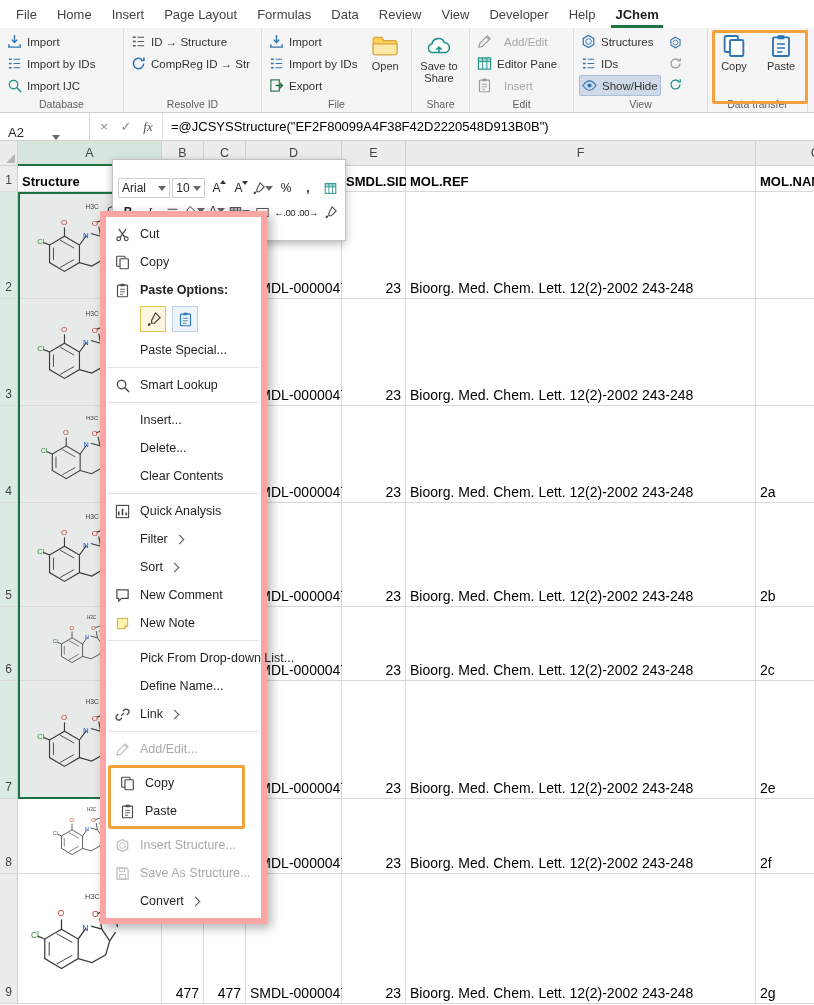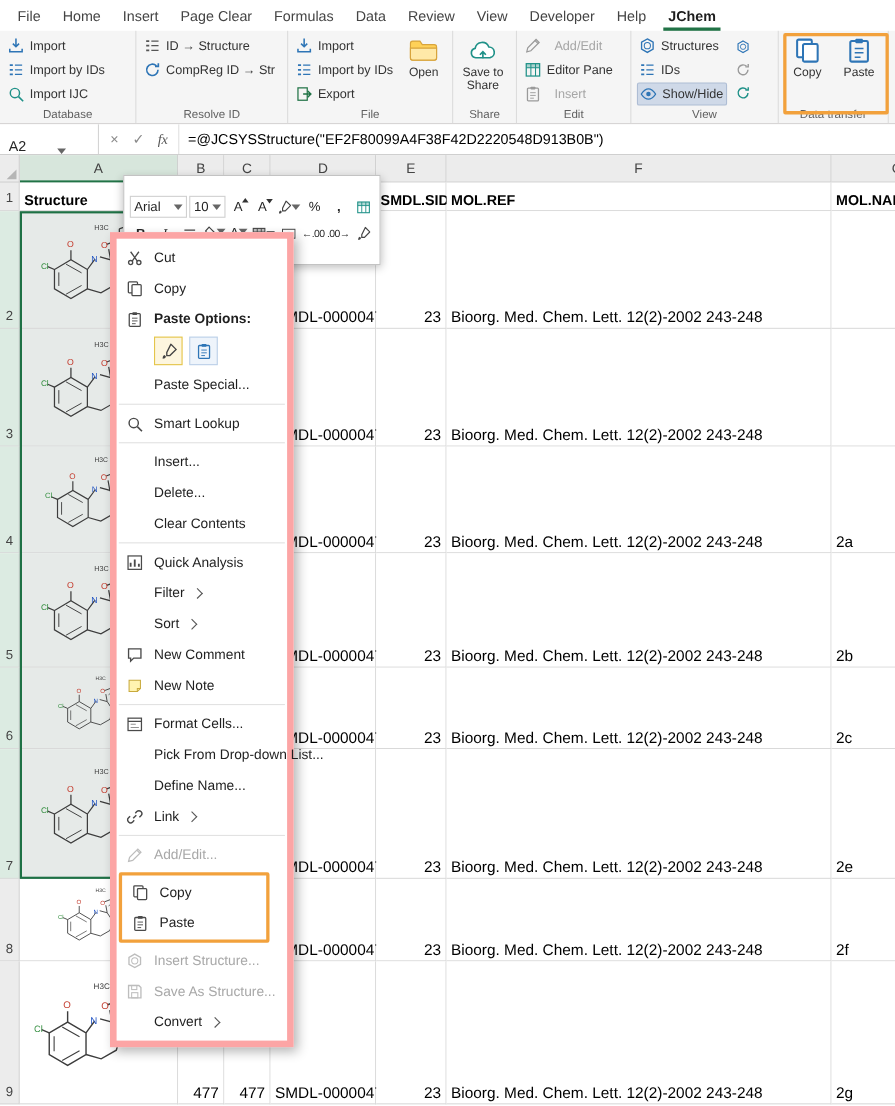--- a/index.html
+++ b/index.html
@@ -221,21 +221,21 @@
     </symbol>
   </defs>
 </svg>
 
 <div class="app">
 
   <div class="tabbar">
     <div class="tab">File</div>
     <div class="tab">Home</div>
     <div class="tab">Insert</div>
-    <div class="tab">Page Clear</div>
+    <div class="tab">Page Layout</div>
     <div class="tab">Formulas</div>
     <div class="tab">Data</div>
     <div class="tab">Review</div>
     <div class="tab">View</div>
     <div class="tab">Developer</div>
     <div class="tab">Help</div>
     <div class="tab active">JChem</div>
   </div>
 
   <div class="ribbon">
@@ -739,28 +739,20 @@
     <button class="mitem">
         <span class="mico">
           <svg class="ic">
             <use href="#i-note"></use>
           </svg>
         </span>
         <span>New Note</span>
       </button>
     <div class="msep"></div>
     <button class="mitem">
-        <span class="mico">
-          <svg class="ic">
-            <use href="#i-dialog"></use>
-          </svg>
-        </span>
-        <span>Format Cells...</span>
-      </button>
-    <button class="mitem">
         <span class="mico"></span>
         <span>Pick From Drop-down List...</span>
       </button>
     <button class="mitem">
         <span class="mico"></span>
         <span>Define Name...</span>
       </button>
     <button class="mitem">
         <span class="mico">
           <svg class="ic">

